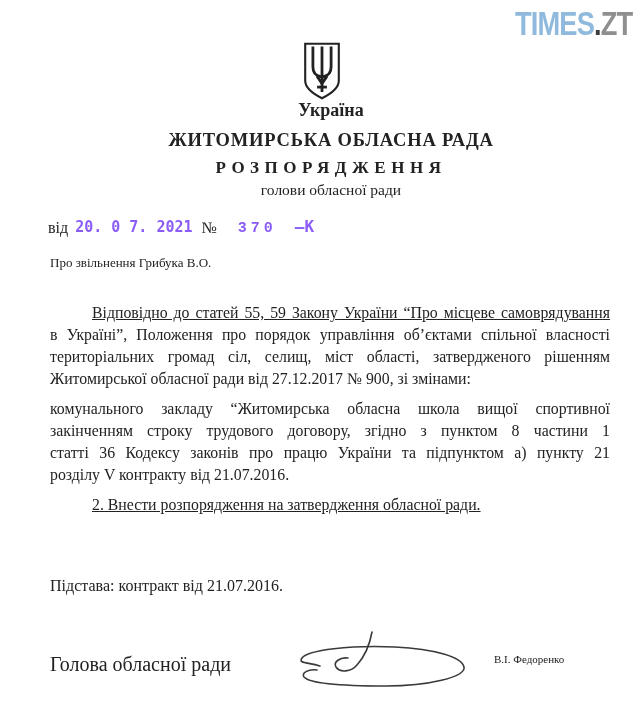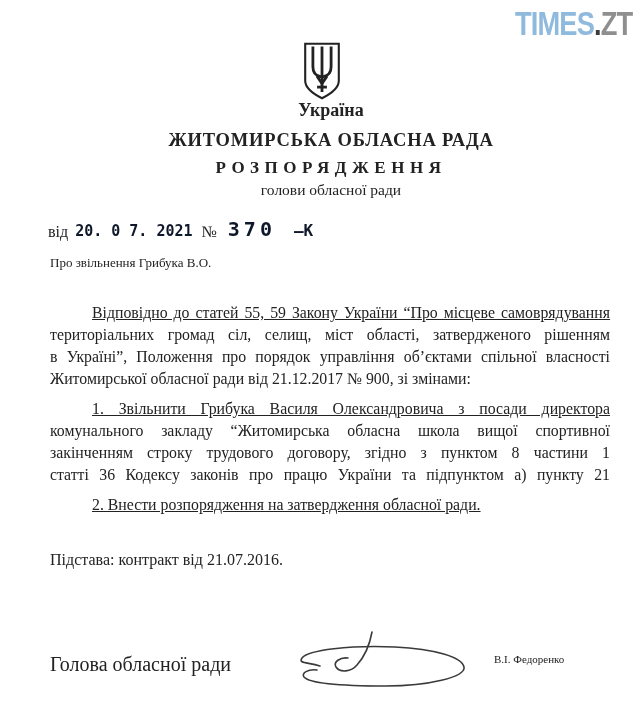--- a/index.html
+++ b/index.html
@@ -27,39 +27,39 @@
   .center-line { position:absolute; left:0; width:662px; text-align:center; }
   .country  { top:100px; font-weight:bold; font-size:18px; }
   .org      { top:130px; font-weight:bold; font-size:18.5px; letter-spacing:0.8px; }
   .doctype  { top:158px; font-weight:bold; font-size:17px; letter-spacing:5.5px; }
   .subtype  { top:181px; font-size:15.5px; }
 
   
   .dateline { position:absolute; top:218px; left:48px; font-size:16px; white-space:nowrap; }
   .stamp {
     font-family:"DejaVu Sans Mono", monospace; font-weight:bold;
-    font-size:15px; color:#0f172a; position:relative; top:-1px;
+    font-size:15px; color:#8b5cf6; position:relative; top:-1px;
   }
   .stamp-date   { margin-left:7px; }
   .no-sign      { margin-left:5px; }
-  .stamp-number { margin-left:11px; letter-spacing:4px; font-size:20px; }
+  .stamp-number { margin-left:21px; letter-spacing:4px; font-size:15px;font-family:Liberation Mono, monospace; }
   .stamp-series { margin-left:18px; font-size:16px; }
 
   .subject { position:absolute; top:255px; left:50px; font-size:13px; }
 
   
   .doc-body { position:absolute; top:302px; left:50px; width:560px;
               font-size:15.8px; line-height:22px; }
   .para { margin:0; }
   .para + .para { margin-top:8px; }
   .tline { text-align:justify; text-align-last:justify; text-justify:inter-word; }
   .tline.last { text-align-last:left; }
   .tline.first { text-indent:42px;text-decoration:underline; }
 
-  .basis { position:absolute; top:551px; left:50px; font-size:16px; }
+  .basis { position:absolute; top:577px; left:50px; font-size:16px; }
 
   
   .sig-title { position:absolute; top:653px; left:50px;  font-size:20px; }
   .sig-name  { position:absolute; top:653px; left:494px; font-size:11px; }
   .sig-draw  { position:absolute; top:626px; left:290px; }
 </style>
 </head>
 <body>
 
 <div class="page">
@@ -90,29 +90,29 @@
   <div class="dateline">
     <span>від</span><span class="stamp stamp-date">20. 0 7. 2021</span>
     <span class="no-sign">№</span><span class="stamp stamp-number">370</span><span class="stamp stamp-series">–К</span>
   </div>
 
   <div class="subject">Про звільнення Грибука В.О.</div>
 
   <div class="doc-body">
     <div class="para">
       <div class="tline first">Відповідно до статей 55, 59 Закону України “Про місцеве самоврядування</div>
+      <div class="tline">в Україні”, Положення про порядок управління об’єктами спільної власності</div>
       <div class="tline">територіальних громад сіл, селищ, міст області, затвердженого рішенням</div>
-      <div class="tline">в Україні”, Положення про порядок управління об’єктами спільної власності</div>
-      <div class="tline last">Житомирської обласної ради від 21.12.2017 № 900, зі змінами:</div>
+      <div class="tline last">Житомирської обласної ради від 27.12.2017 № 900, зі змінами:</div>
     </div>
     <div class="para">
-      <div class="tline first">1. Звільнити Грибука Василя Олександровича з посади директора</div>
       <div class="tline">комунального закладу “Житомирська обласна школа вищої спортивної</div>
       <div class="tline">закінченням строку трудового договору, згідно з пунктом 8 частини 1</div>
       <div class="tline">статті 36 Кодексу законів про працю України та підпунктом а) пункту 21</div>
+      <div class="tline last">розділу V контракту від 21.07.2016.</div>
     </div>
     <div class="para">
       <div class="tline first last">2. Внести розпорядження на затвердження обласної ради.</div>
     </div>
   </div>
 
   <div class="basis">Підстава: контракт від 21.07.2016.</div>
 
   <div class="sig-title">Голова обласної ради</div>
   <div class="sig-draw">

